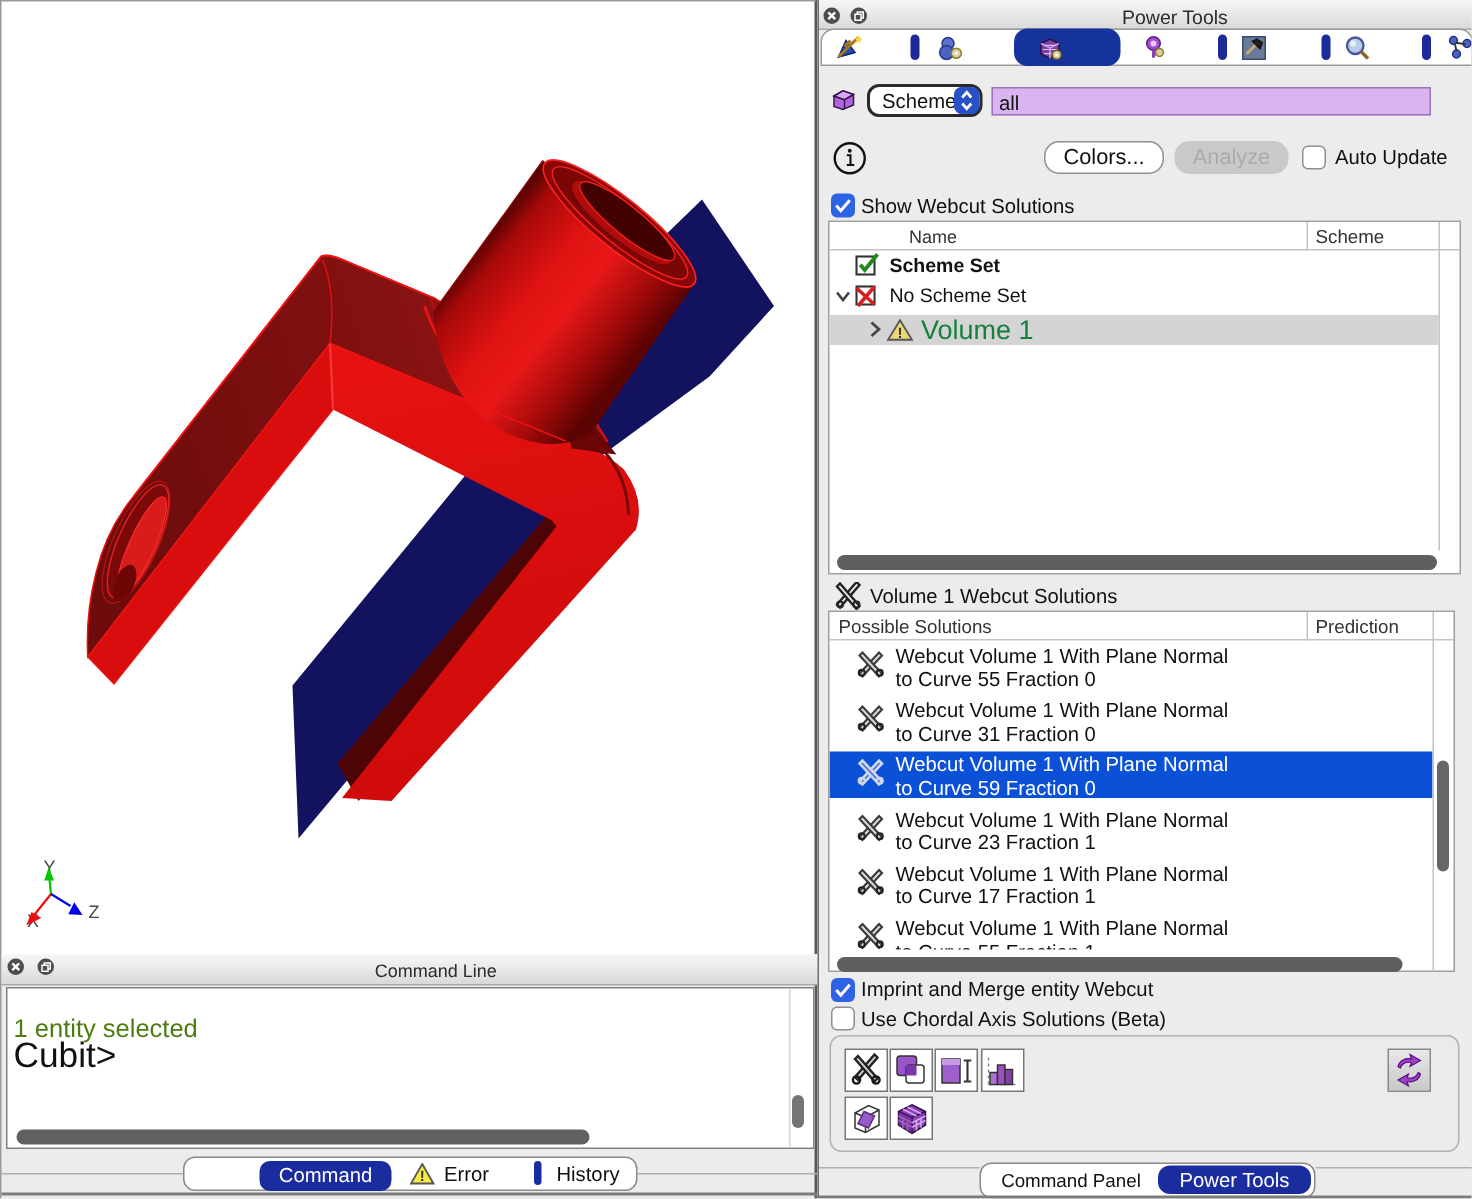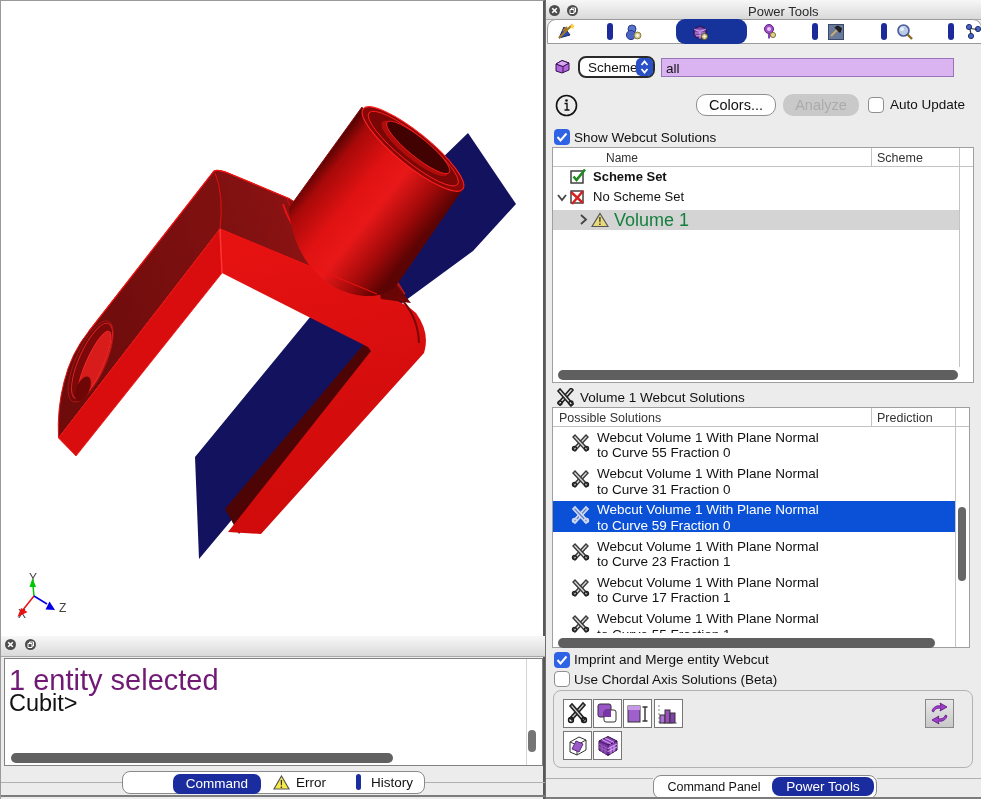--- a/index.html
+++ b/index.html
@@ -96,22 +96,23 @@
 <div class="abs" id="cmd" style="left:0px;top:636px;width:545px;height:163px;background:#ececec;border-left:1px solid #9a9a9a;border-right:2px solid #585858;">
   <div class="abs tb" style="left:0px;top:0px;width:545px;height:21px;"></div>
   <div class="wbtn" style="left:4px;top:3px;width:11px;height:11px;"></div>
   <svg class="abs" style="left:4px;top:3px" width="11" height="11">
         <path d="M3.2 3.2 L7.8 7.8 M7.8 3.2 L3.2 7.8" stroke="#fff" stroke-width="1.6"></path>
       </svg>
   <div class="wbtn" style="left:24px;top:3px;width:11px;height:11px;"></div>
   <svg class="abs" style="left:24px;top:3px" width="11" height="11">
         <path d="M3 4.5 h4 v4 h-4 z M4.5 4.5 v-1.5 h4 v4 h-1.5" stroke="#fff" stroke-width="1" fill="none"></path>
       </svg>
+  <div class="abs" style="left:17px;top:4px;width:545px;text-align:center;font-size:12px;color:#2b2b2b;">Command Line</div>
   <div class="abs" style="left:3px;top:22px;width:539px;height:108px;background:#fff;border:1px solid #828282;">
-    <div class="abs" style="left:4px;top:5px;font-size:29px;color:#701a75;">1 entity selected</div>
+    <div class="abs" style="left:4px;top:17px;font-size:17px;color:#4d7c0f;">1 entity selected</div>
     <div class="abs" style="left:4px;top:31px;font-size:23.5px;color:#111;">Cubit&gt;</div>
     <div class="abs" style="left:521px;top:0px;width:1px;height:106px;background:#d4d4d4;"></div>
     <div class="abs" style="left:523px;top:71px;width:8px;height:22px;border-radius:4px;background:#757575;"></div>
     <div class="abs" style="left:6px;top:94px;width:382px;height:10px;border-radius:5px;background:#616161;"></div>
   </div>
   <div class="abs" style="left:0px;top:146px;width:545px;height:1px;background:#b0b0b0;"></div>
   <div class="abs" style="left:121px;top:135px;width:303px;height:23px;background:#fff;border:1px solid #8a8a8a;border-radius:8px;"></div>
   <div class="abs" style="left:131px;top:139px;font-size:13.5px;color:#111;margin-top:48px;">Script</div>
   <div class="abs" style="left:172px;top:138px;width:88px;height:20px;background:#1b2d9e;border-radius:7px;color:#fff;font-size:13.5px;text-align:center;line-height:20px;">Command</div>
   <svg class="abs" style="left:272px;top:139px" width="17" height="15">

